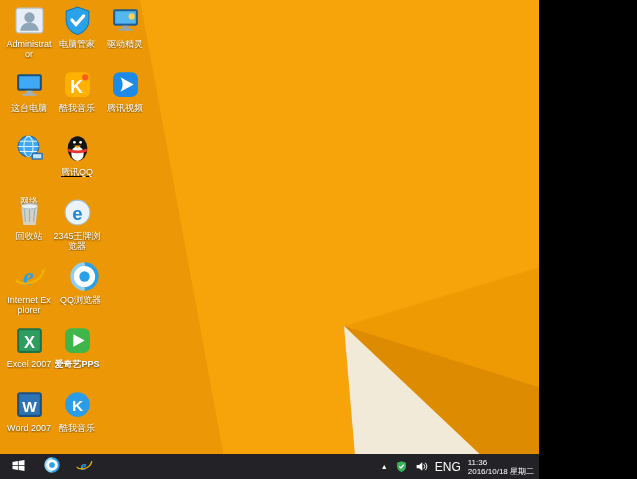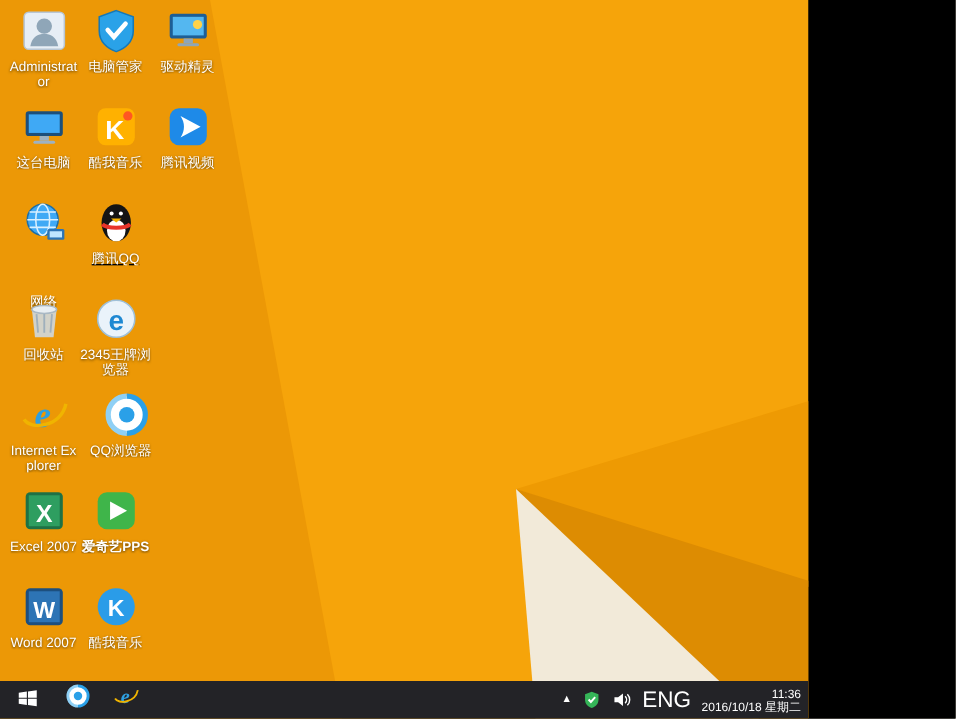--- a/index.html
+++ b/index.html
@@ -30,22 +30,22 @@
   .start{width:36px;display:flex;align-items:center;justify-content:center;
          background:transparent;border:0;cursor:pointer;padding:0;}
   .start svg{width:15px;height:15px;}
   #pinned{display:flex;}
   .task-btn{width:32px;display:flex;align-items:center;justify-content:center;cursor:pointer;}
   .task-btn svg{width:18px;height:18px;}
   .tray{margin-left:auto;display:flex;align-items:center;gap:7px;padding-right:5px;color:#fff;}
   .tray-chevron{font-size:7px;line-height:7px;cursor:pointer;}
   .tray-ico{display:flex;align-items:center;cursor:pointer;}
   .tray-ico svg{width:13px;height:13px;display:block;}
-  .lang{font-size:15px;cursor:pointer;text-align:center;}
-  .clock{font-size:8px;line-height:9px;text-align:right;cursor:pointer;white-space:nowrap;}
+  .lang{font-size:12px;cursor:pointer;text-align:center;}
+  .clock{font-size:8px;line-height:9px;cursor:pointer;white-space:nowrap;}
 </style>
 </head>
 <body>
 
 <div class="stage">
   <div class="desktop">
     <div class="wp wp-left"></div>
     <div class="wp wp-mid"></div>
     <div class="wp wp-dark"></div>
     <div class="wp wp-cream"></div>

